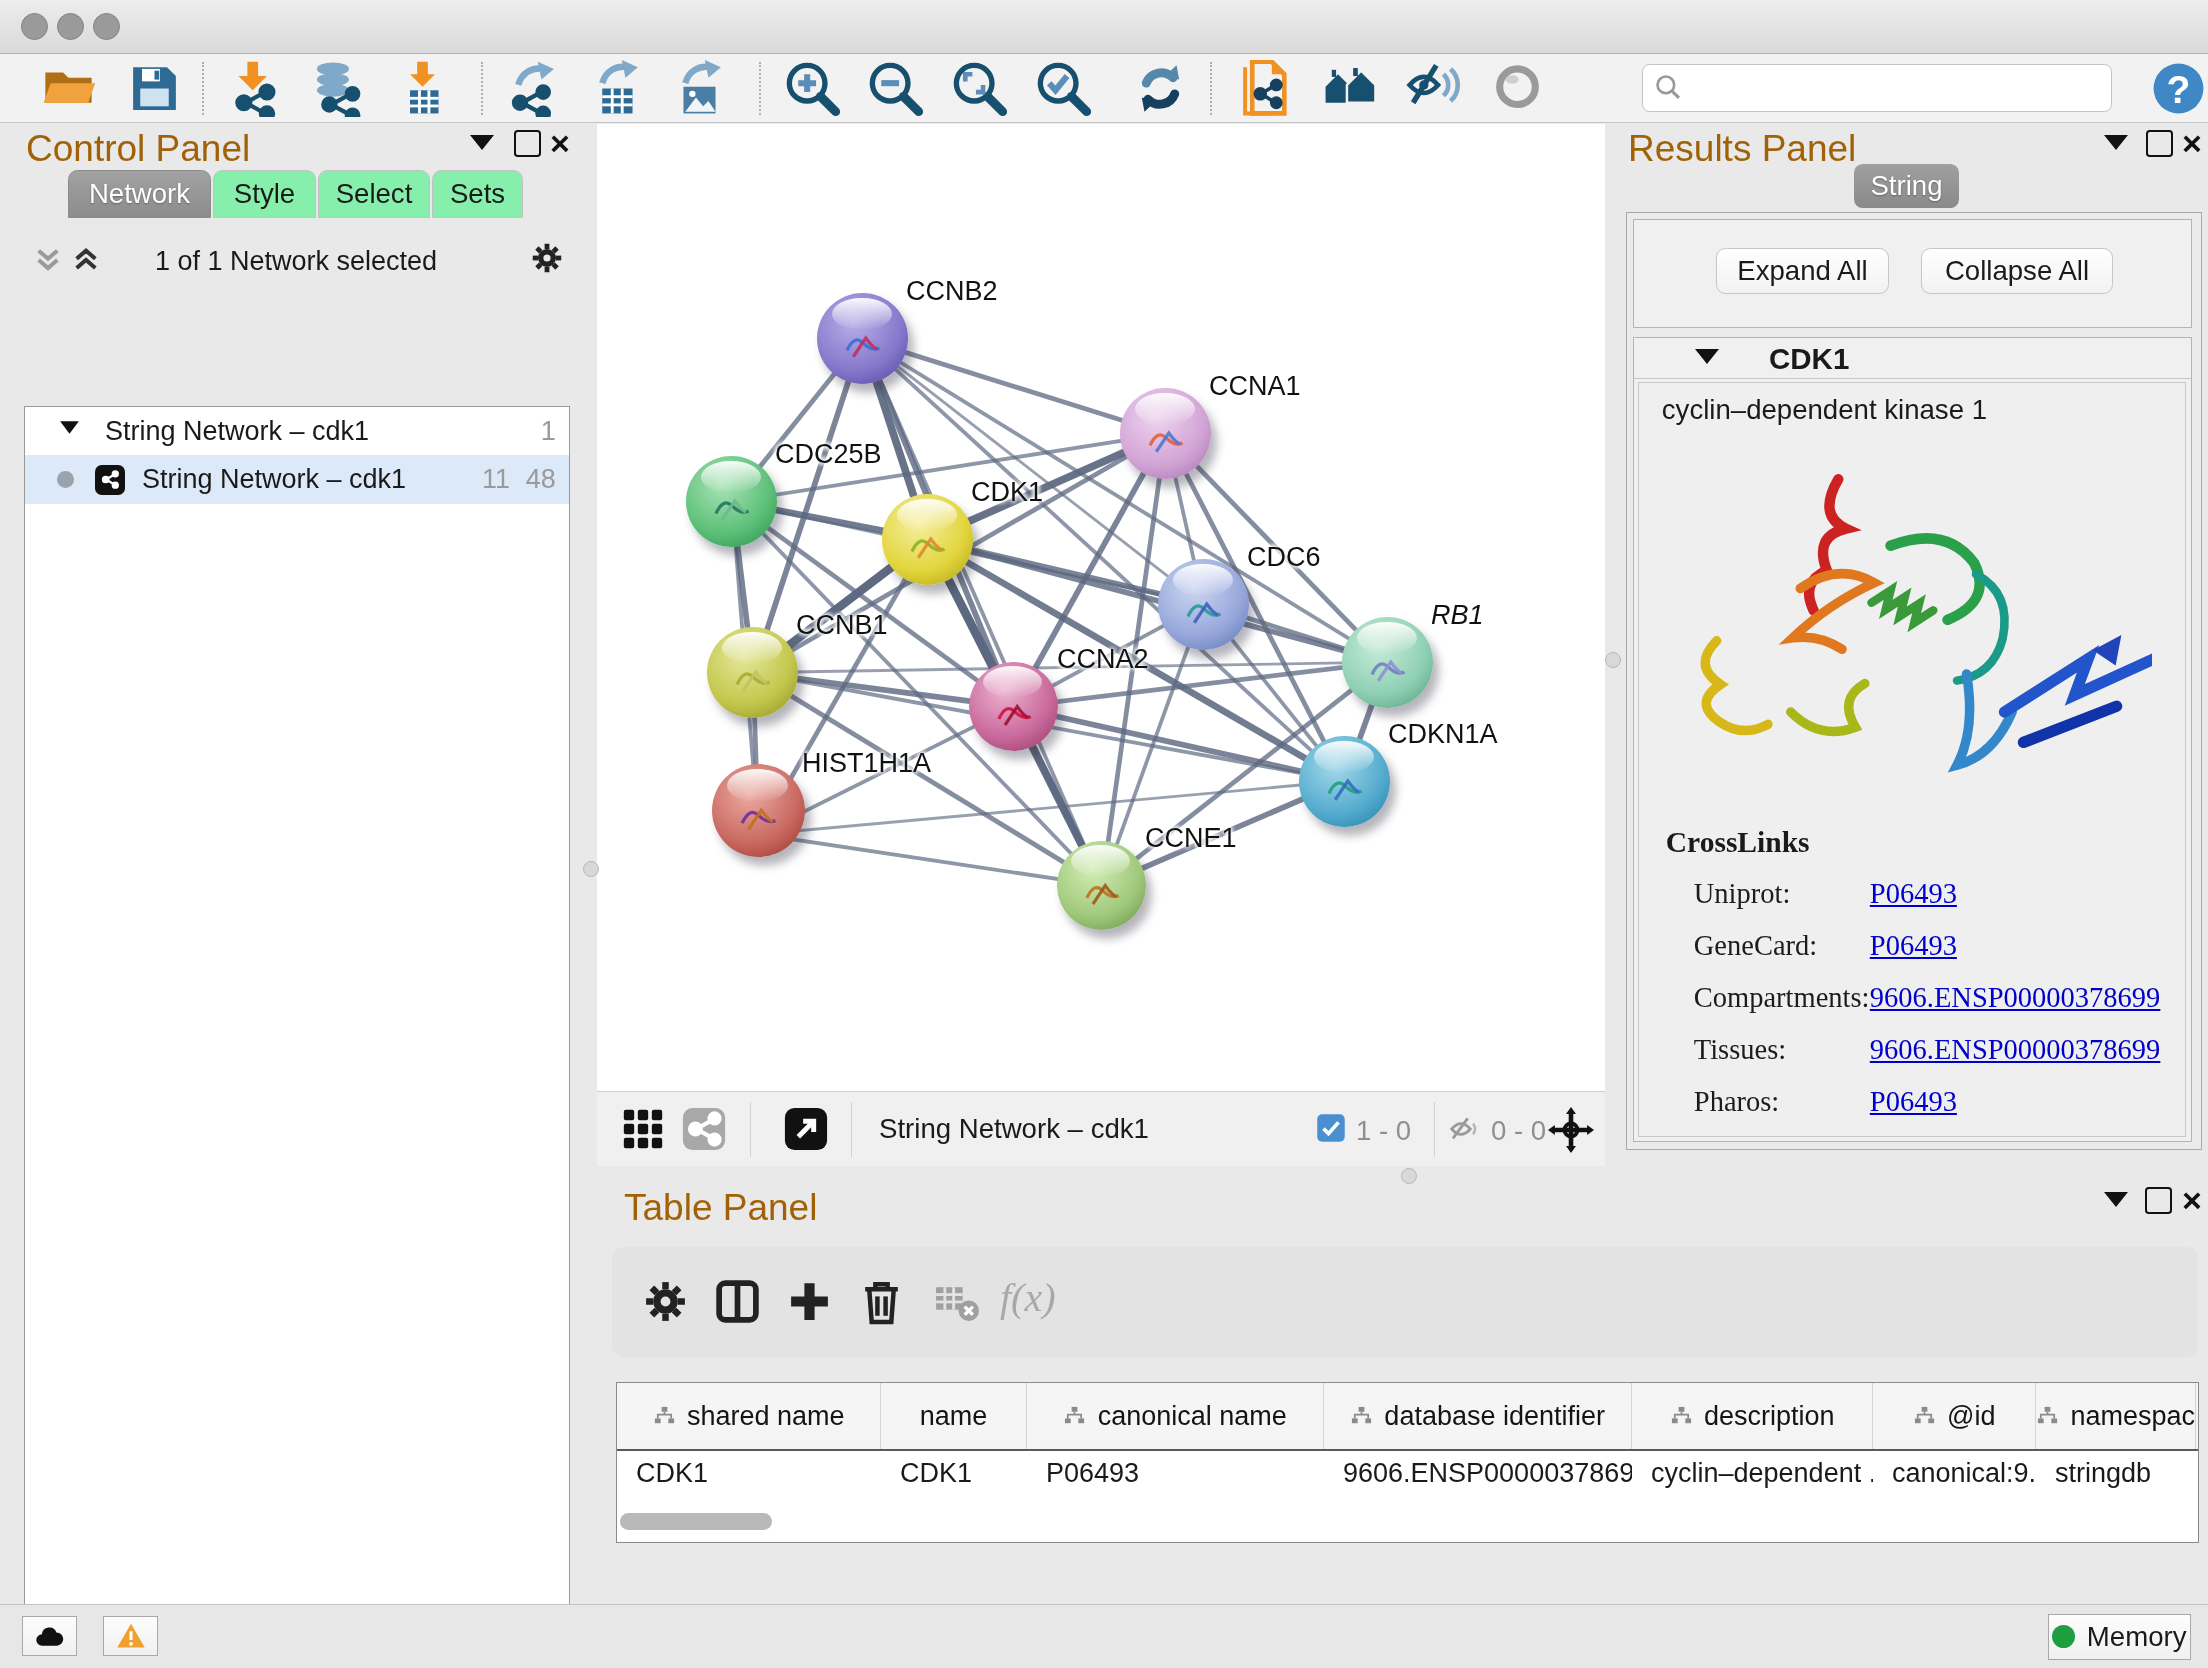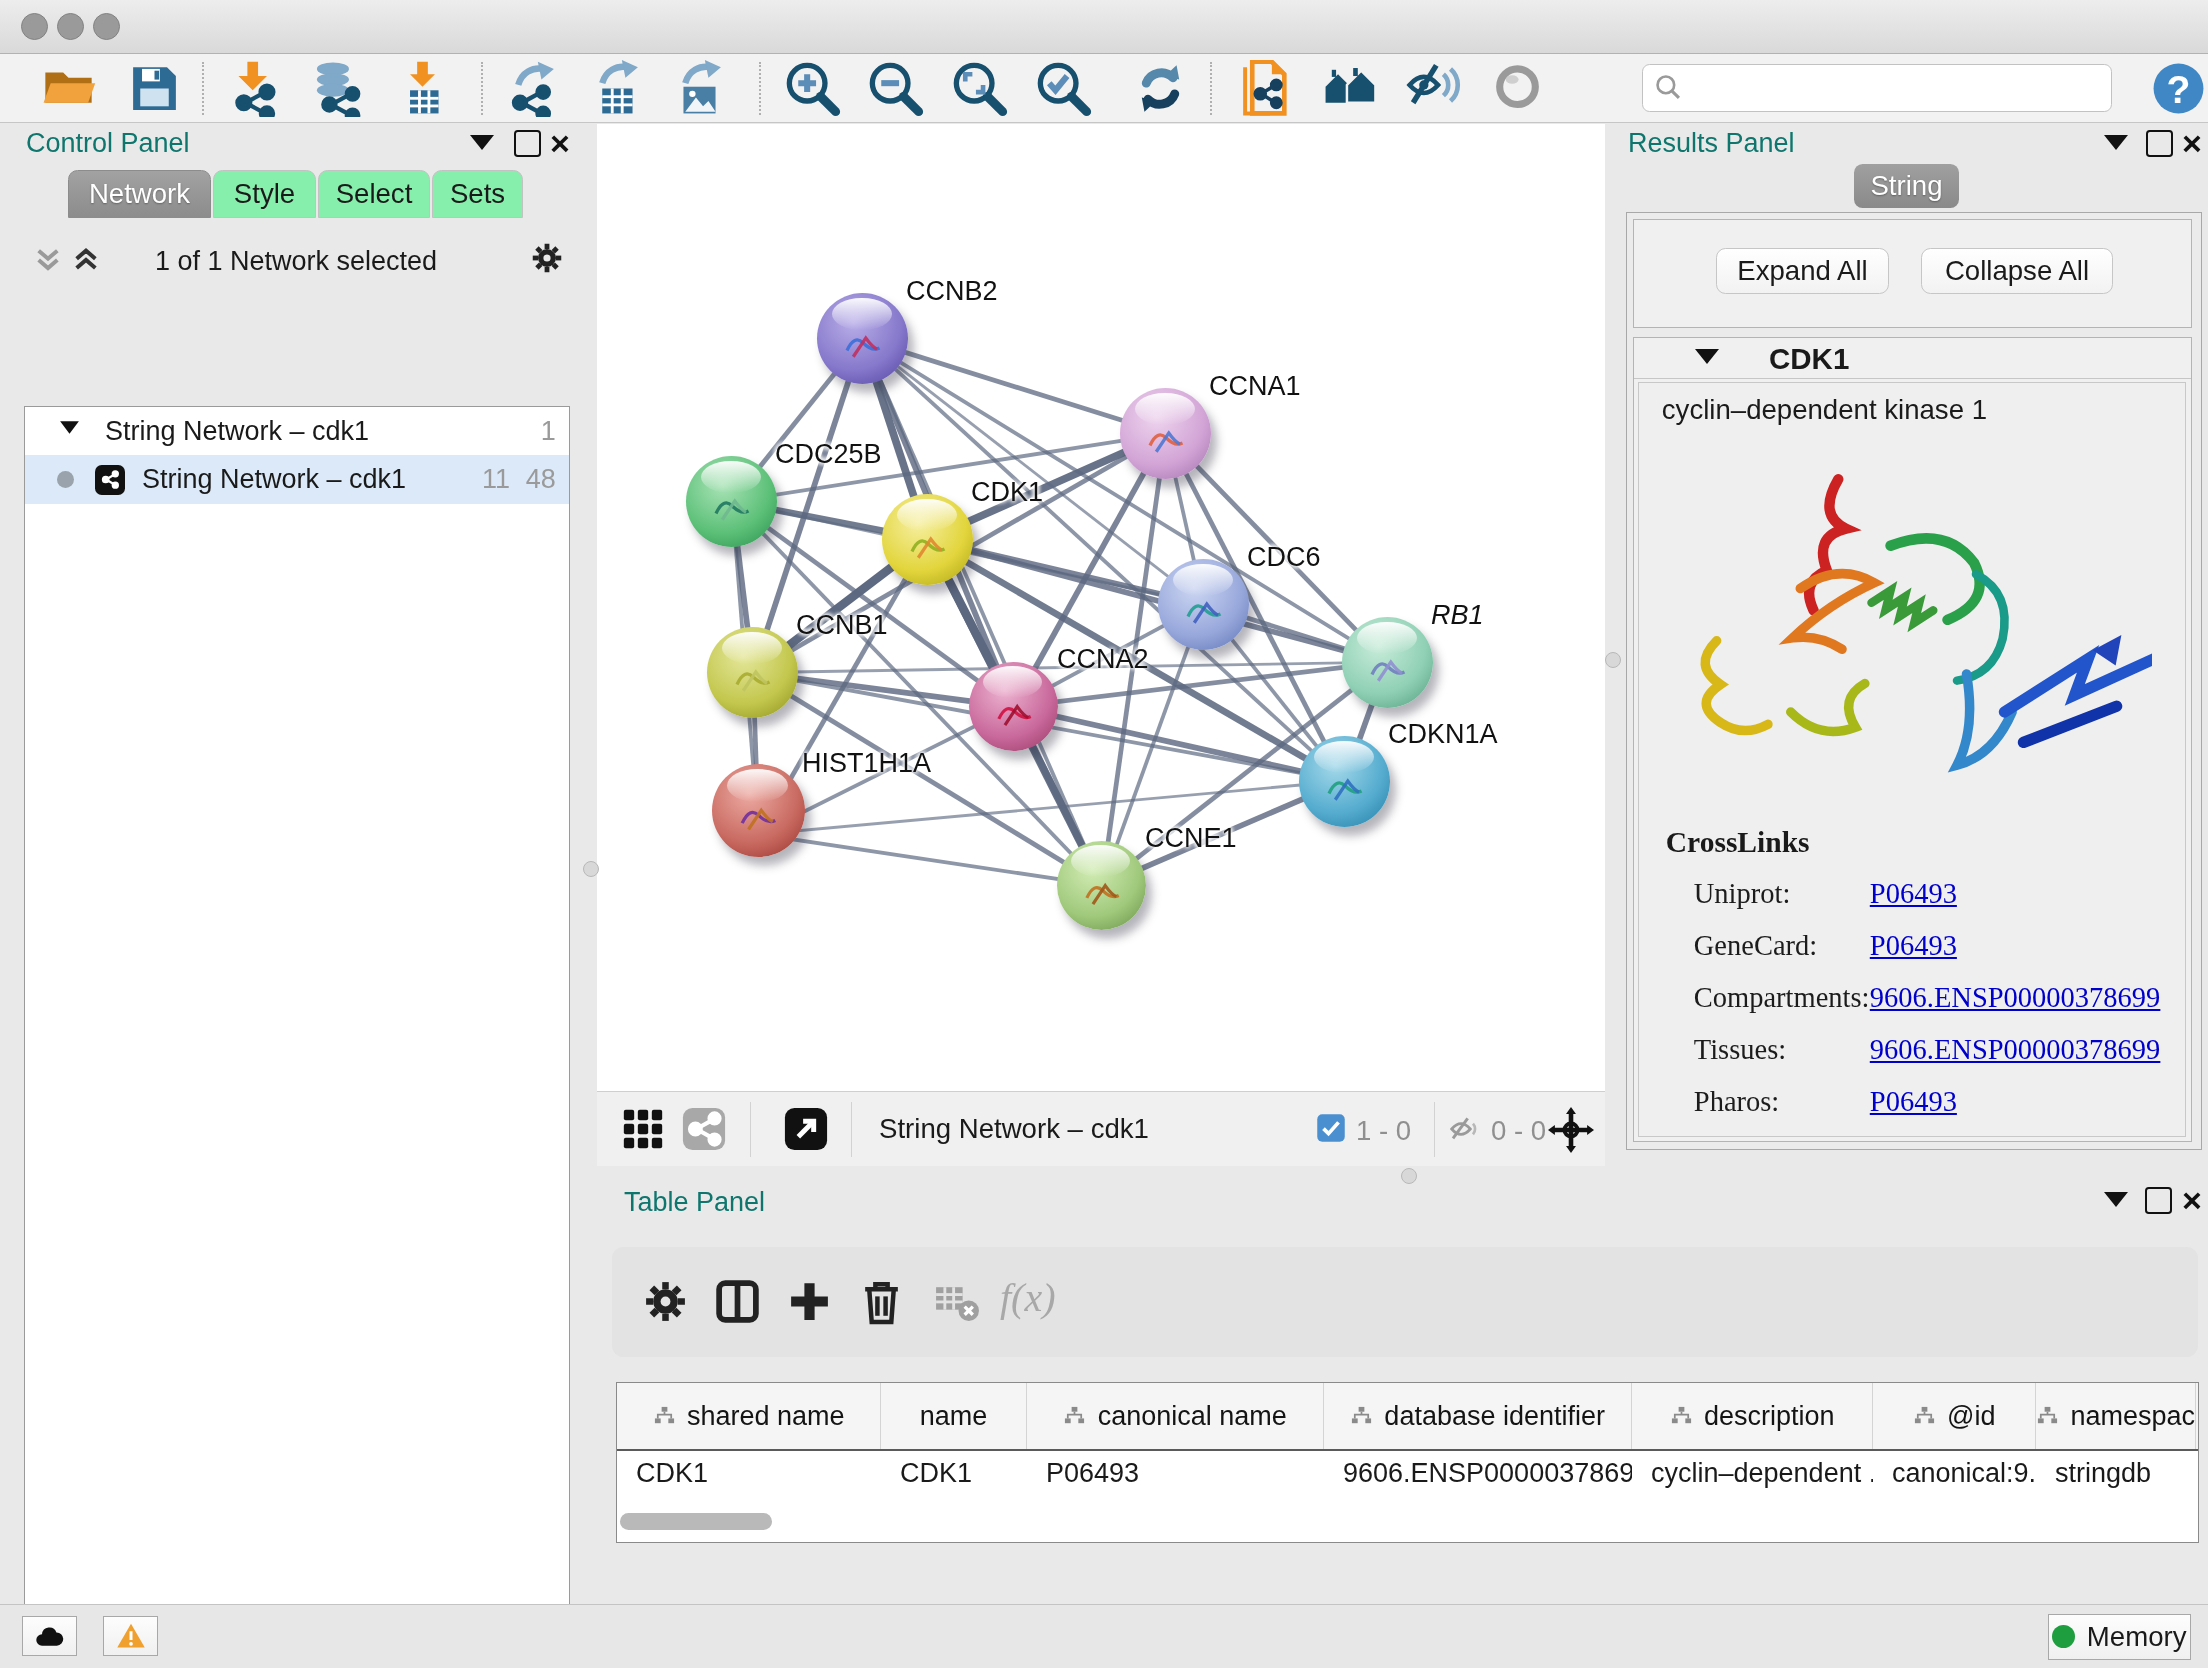--- a/index.html
+++ b/index.html
@@ -11,21 +11,21 @@
             border-bottom:1px solid #b2b2b2;}
   .tlight{width:25px;height:25px;border-radius:50%;background:#9a9a9a;border:1.9px solid #828282;top:13.3px;}
   .wintitle{width:100%;text-align:center;top:11.4px;font-size:28.5px;color:#3c3c3c;}
   
   .maintoolbar{left:0;top:54px;width:2208px;height:68px;background:#f2f2f2;border-bottom:1.9px solid #c6c6c6;}
   .ticon{position:absolute;top:5.7px;width:57px;height:57px;}
   .tsep{position:absolute;top:7.6px;width:0;height:53px;border-left:2.9px dotted #b0b0b0;}
   .searchbox{position:absolute;left:1642px;top:9.5px;width:470px;height:48px;background:#fff;
              border:1.9px solid #c2c2c2;border-radius:7.6px;display:flex;align-items:center;padding-left:11.4px;box-sizing:border-box;}
   
-  .phead{font-size:27px;color:#0f766e;}
+  .phead{font-size:37px;color:#a16207;}
   .collapse-tri{width:0;height:0;border-left:12.4px solid transparent;border-right:12.4px solid transparent;border-top:15px solid #111;}
   .float-sq{width:23px;height:23px;border:2.9px solid #111;border-radius:3.8px;}
   .close-x{font-size:34px;font-weight:700;color:#111;line-height:23px;}
   
   .cp-tab{position:absolute;top:0;height:48px;box-sizing:border-box;border:1px solid #c2c2c2;background:#86efac;
           display:flex;align-items:center;justify-content:center;font-size:27.6px;border-radius:9.5px 9.5px 0 0;}
   .cp-tab.sel{background:linear-gradient(#a2a2a2,#8c8c8c);color:#fff;border-color:#8c8c8c;text-shadow:0 1px 1.9px #00000055;}
   .listbox{left:24px;top:282px;width:544px;height:1309px;background:#fff;border:1.9px solid #9a9a9a;}
   .netrow{position:relative;width:100%;height:44px;display:flex;align-items:center;font-size:27px;}
   .rowcount{position:absolute;color:#9a9a9a;font-size:27px;}

